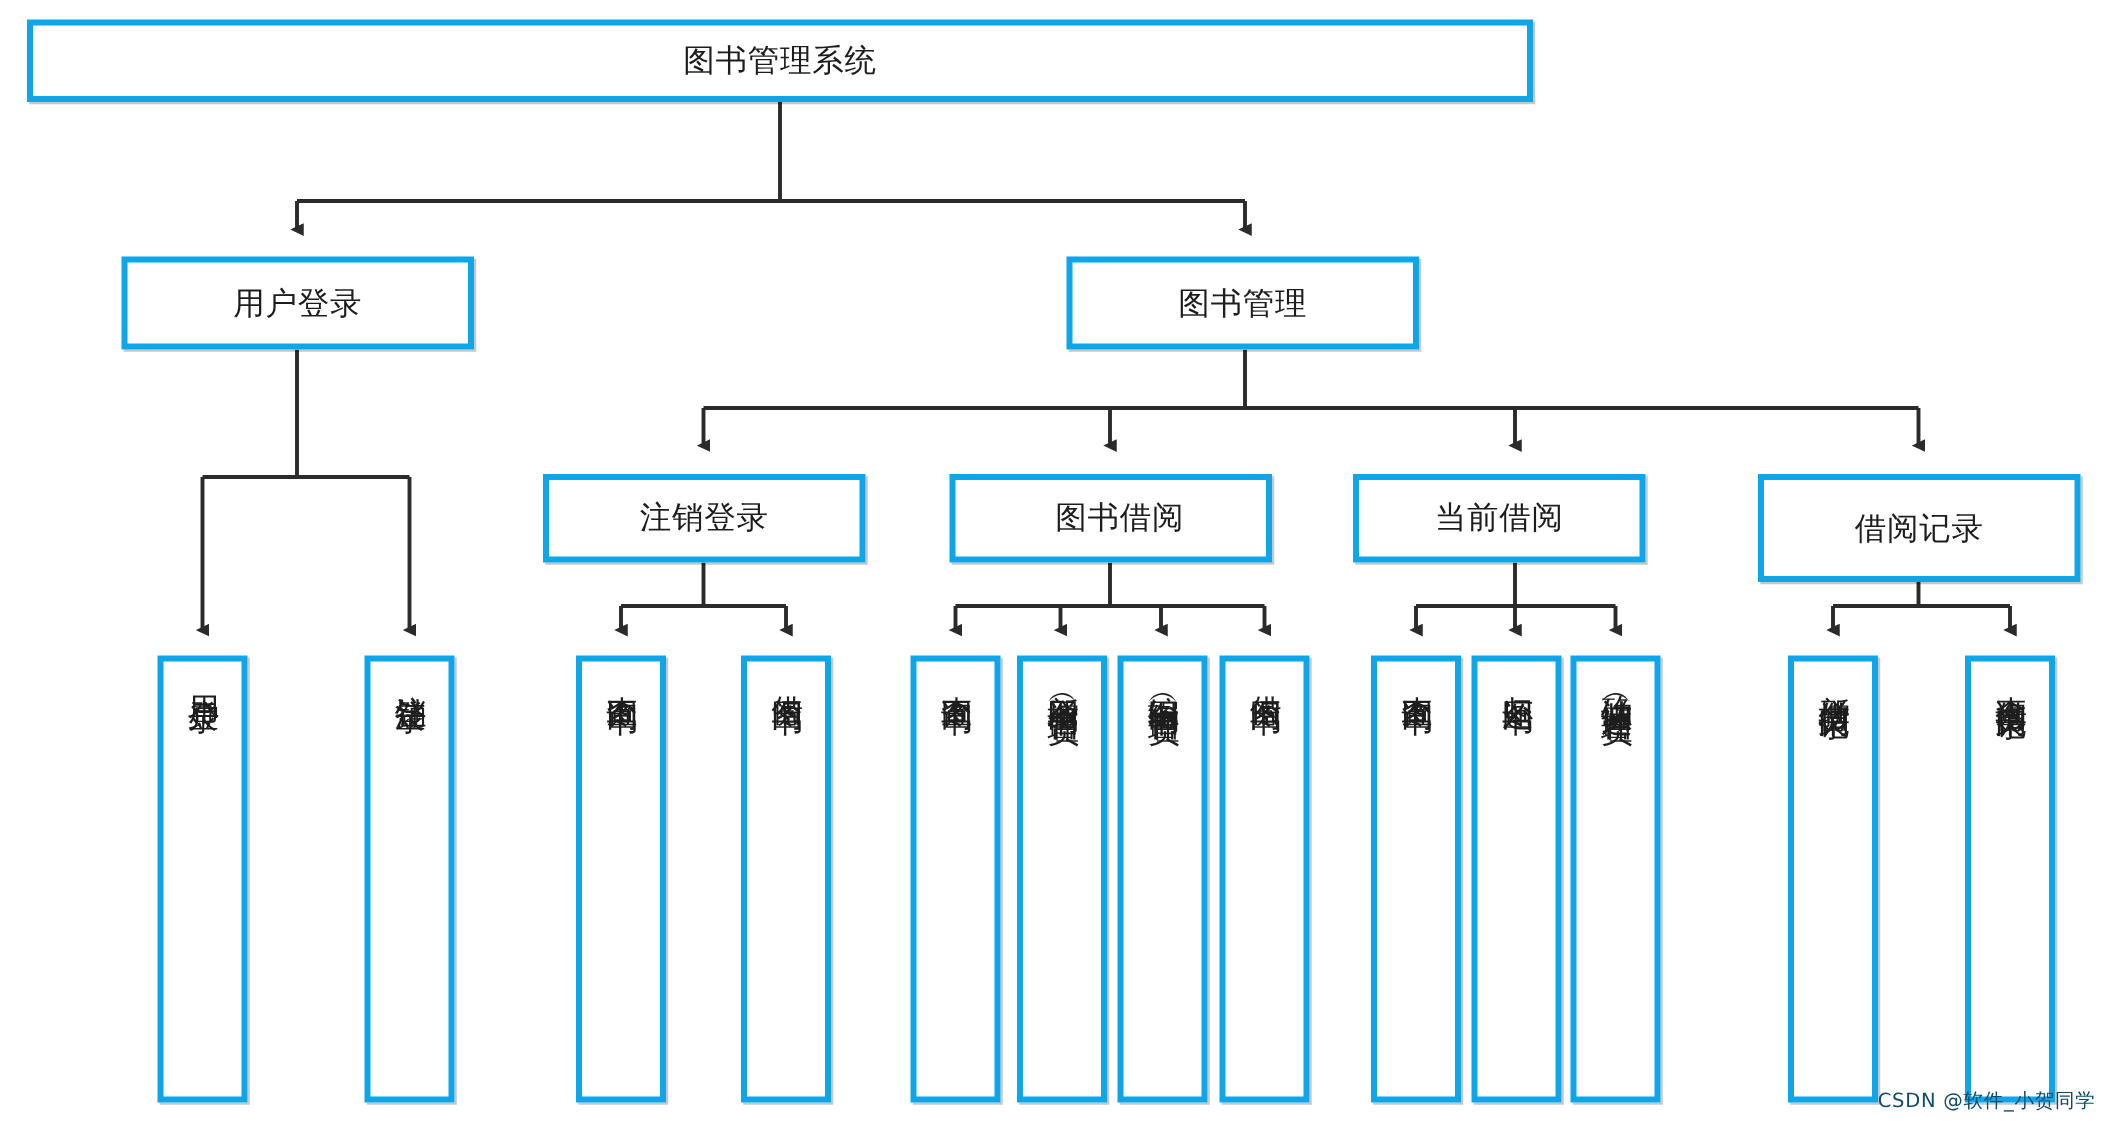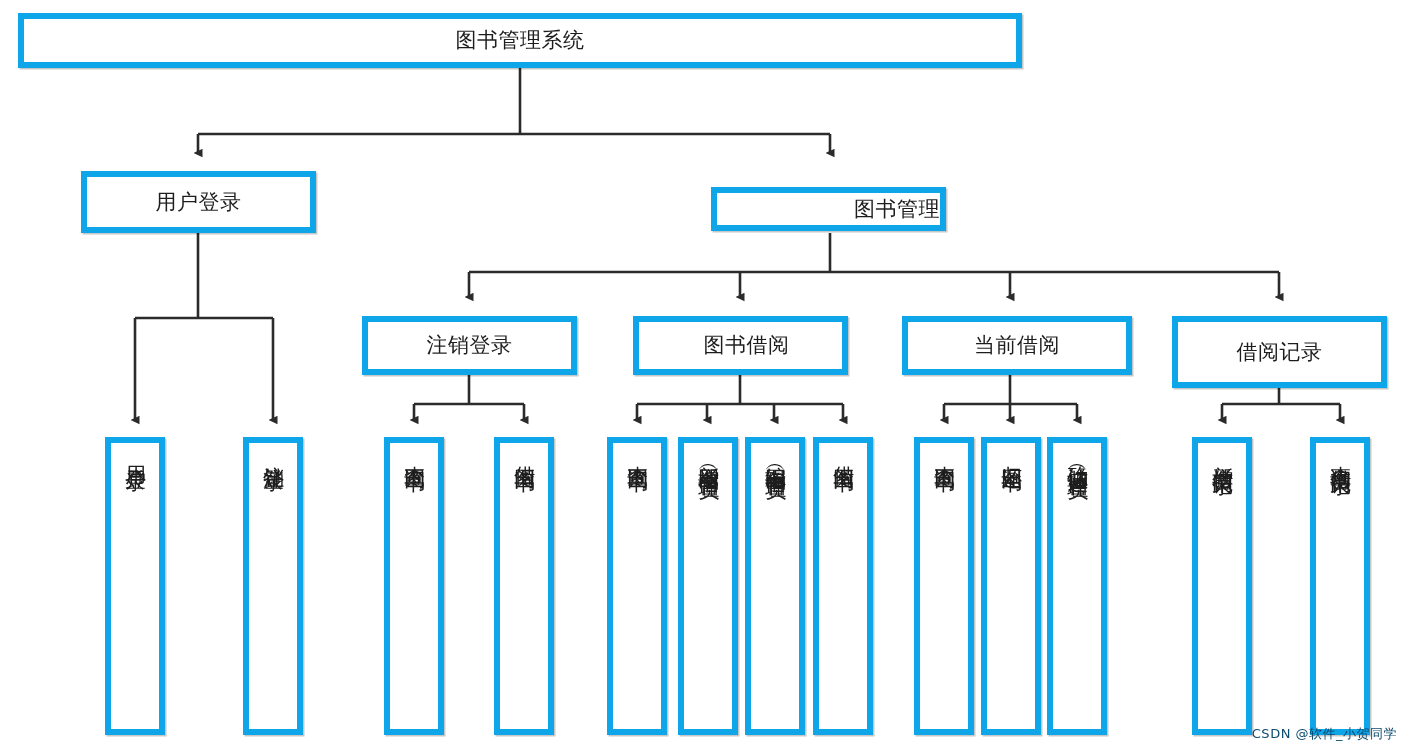--- a/index.html
+++ b/index.html
@@ -23,21 +23,21 @@
     left: 0;
     top: 0;
     width: 1405px;
     height: 747px;
     pointer-events: none;
   }
   .node {
     position: absolute;
     box-sizing: border-box;
     background: #ffffff;
-    border: 6px solid #0ea5e9;
+    border: 4px solid #0ea5e9;
     box-shadow: 1.5px 1.5px 0 rgba(0,0,0,0.22);
     display: flex;
     align-items: center;
     justify-content: center;
     color: #1d1d1d;
   }
   .node-label {
     font-size: 21px;
     line-height: 1.18;
     letter-spacing: 0.5px;
@@ -129,31 +129,31 @@
     </g>
   </svg>
 
   <div class="node horizontal" style="left:18px; top:13px; width:1004px; height:55px;">
     <span class="node-label">图书管理系统</span>
   </div>
 
   <div class="node horizontal" style="left:81px; top:171px; width:235px; height:62px;">
     <span class="node-label">用户登录</span>
   </div>
-  <div class="node horizontal" style="left:711px; top:187px; width:235px; height:44px;justify-content:flex-end;">
+  <div class="node horizontal" style="left:711px; top:171px; width:235px; height:62px;">
     <span class="node-label">图书管理</span>
   </div>
 
   <div class="node horizontal" style="left:362px; top:316px; width:215px; height:59px;">
     <span class="node-label">注销登录</span>
   </div>
   <div class="node horizontal" style="left:633px; top:316px; width:215px; height:59px;padding-left:12px;">
     <span class="node-label">图书借阅</span>
   </div>
-  <div class="node horizontal" style="left:902px; top:316px; width:230px; height:59px;">
+  <div class="node horizontal" style="left:902px; top:316px; width:195px; height:59px;">
     <span class="node-label">当前借阅</span>
   </div>
   <div class="node horizontal" style="left:1172px; top:316px; width:215px; height:72px;">
     <span class="node-label">借阅记录</span>
   </div>
 
   <div class="node vertical" style="left:105px; top:437px; width:60px; height:298px;">
     <span class="node-label">用户登录</span>
   </div>
   <div class="node vertical" style="left:243px; top:437px; width:60px; height:298px;">

